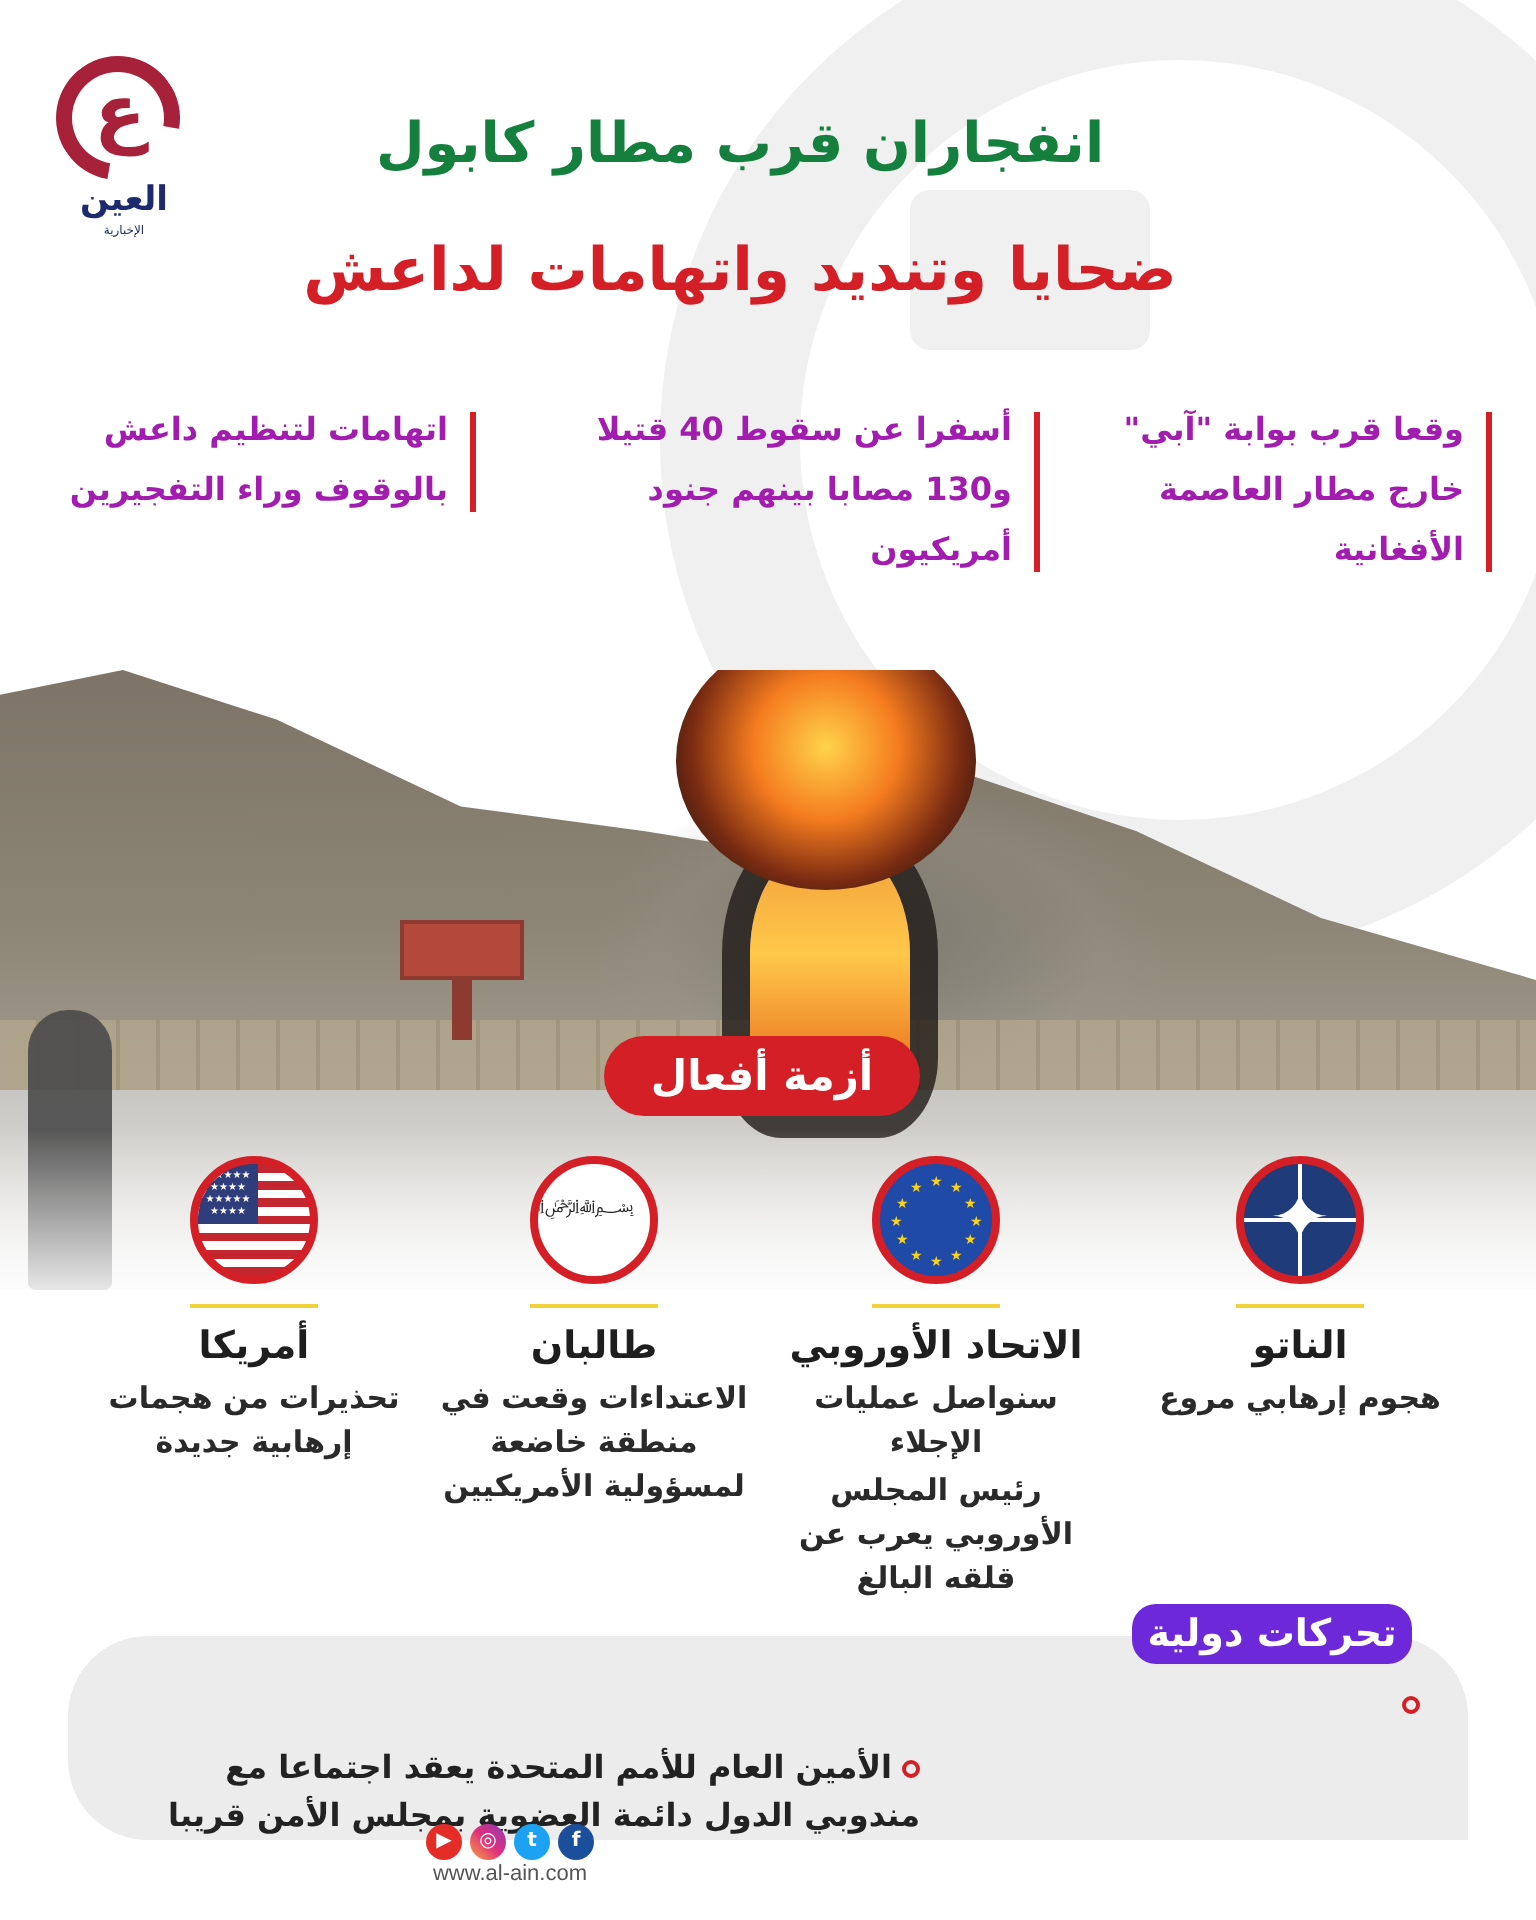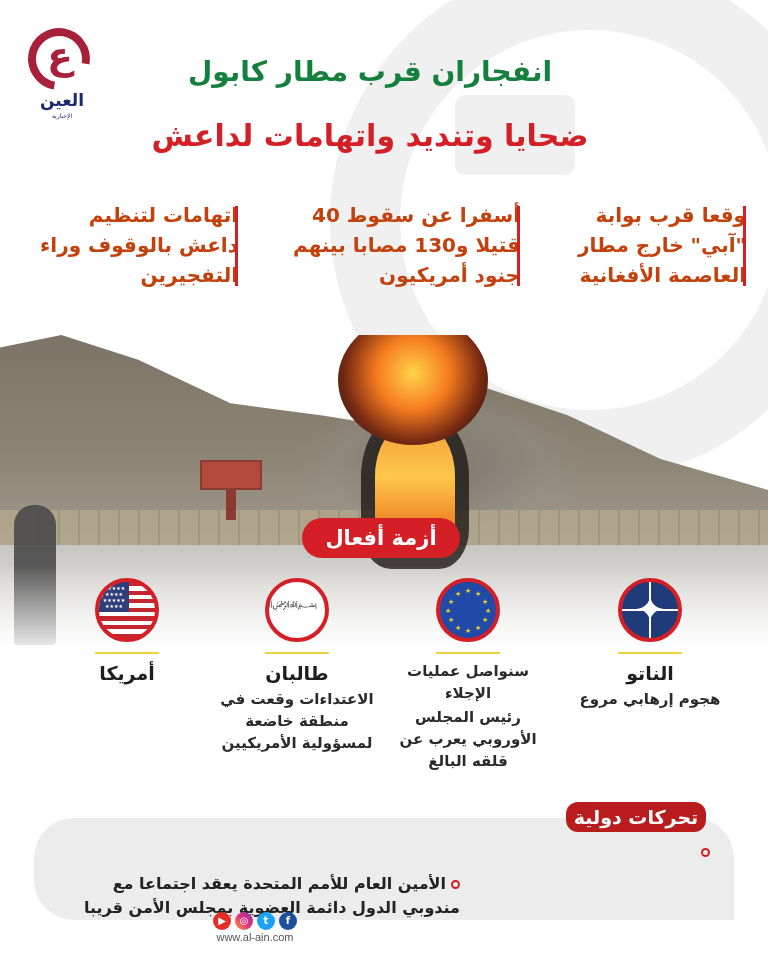--- a/index.html
+++ b/index.html
@@ -59,22 +59,22 @@
     font-size: 28px; font-weight: bold; color: #15803d;
   }
   .subtitle {
     position: absolute; left: 140px; top: 118px; width: 460px;
     text-align: center; direction: rtl;
     font-size: 30px; font-weight: bold; color: #d41f26;
   }
   
   .fact {
     position: absolute; top: 200px; direction: rtl;
-    font-size: 20px; font-weight: bold; line-height: 30px;
-    color: #c2410c; 
+    font-size: 16px; font-weight: bold; line-height: 30px;
+    color: #a21caf; padding-right: 14px;
   }
   .fact::before {
     content: ""; position: absolute; right: 0; top: 6px; bottom: 4px;
     width: 3px; background: #d41f26;
   }
   .fact-1 { left: 548px; width: 198px; }
   .fact-2 { left: 270px; width: 250px; }
   .fact-3 { left: 30px; width: 208px; }
   
   .photo {
@@ -160,21 +160,21 @@
   }
   .reaction-name {
     font-size: 19px; font-weight: bold; color: #1e1e1e; line-height: 26px;
   }
   .reaction-line {
     font-size: 15px; font-weight: bold; color: #2a2a2a; line-height: 22px; margin-top: 2px;
   }
   
   .intl-pill {
     position: absolute; left: 566px; top: 802px; width: 140px; height: 30px;
-    background: #b91c1c; border-radius: 12px; color: #fff;
+    background: #6d28d9; border-radius: 12px; color: #fff;
     font-size: 19px; font-weight: bold; text-align: center; line-height: 30px; direction: rtl;
   }
   .intl-box {
     position: absolute; left: 34px; top: 818px; width: 700px; height: 102px;
     background: #ececec; border-radius: 40px 40px 0 40px;
   }
   .intl-item {
     position: absolute; direction: rtl; font-size: 16px; font-weight: bold;
     color: #222; line-height: 24px;
   }
@@ -250,39 +250,41 @@
       <span style="position:absolute;left:35px;top:42px;">★</span>
       <span style="position:absolute;left:25px;top:45px;">★</span>
       <span style="position:absolute;left:15px;top:42px;">★</span>
       <span style="position:absolute;left:8px;top:34px;">★</span>
       <span style="position:absolute;left:5px;top:25px;">★</span>
       <span style="position:absolute;left:8px;top:16px;">★</span>
       <span style="position:absolute;left:15px;top:8px;">★</span>
     </div>
   </div>
   <div class="underline"></div>
+  <div class="reaction-name">الاتحاد الأوروبي</div>
   <div class="reaction-line">سنواصل عمليات الإجلاء</div>
   <div class="reaction-line">رئيس المجلس الأوروبي يعرب عن قلقه البالغ</div>
 </div>
 
 <div class="reaction r-tal">
   <div class="flag flag-tal">
     <div class="script">﷽</div>
   </div>
   <div class="underline"></div>
   <div class="reaction-name">طالبان</div>
   <div class="reaction-line">الاعتداءات وقعت في منطقة خاضعة لمسؤولية الأمريكيين</div>
 </div>
 
 <div class="reaction r-us">
   <div class="flag flag-us">
     <div class="canton">★★★★★ ★★★★ ★★★★★ ★★★★</div>
   </div>
   <div class="underline"></div>
   <div class="reaction-name">أمريكا</div>
+  <div class="reaction-line">تحذيرات من هجمات إرهابية جديدة</div>
 </div>
 
 <div class="intl-box"></div>
 <div class="intl-pill">تحركات دولية</div>
 
 <div class="intl-item intl-1">
   <span class="bullet"></span>
 </div>
 <div class="intl-item intl-2">
   <span class="bullet"></span><span>الأمين العام للأمم المتحدة يعقد اجتماعا مع مندوبي الدول دائمة العضوية بمجلس الأمن قريبا</span>

